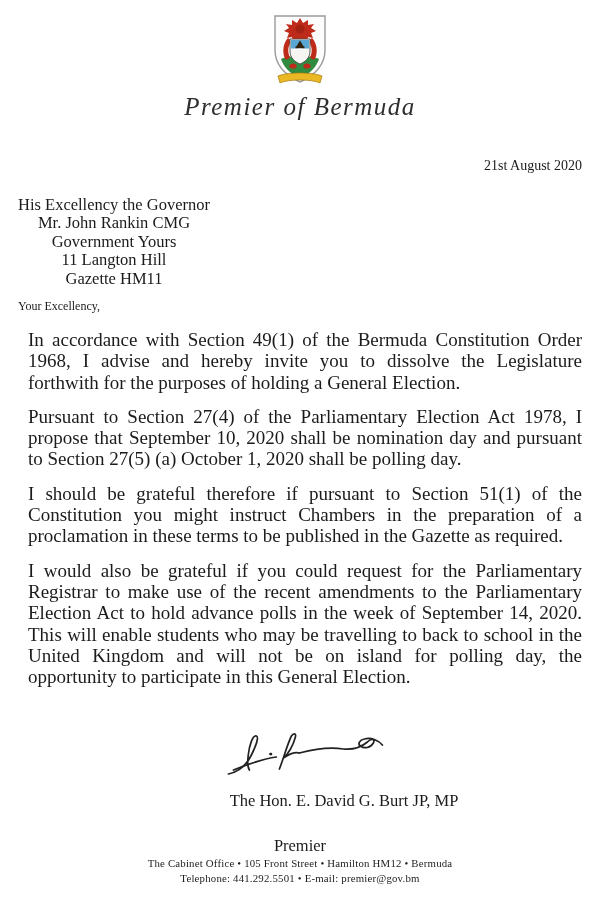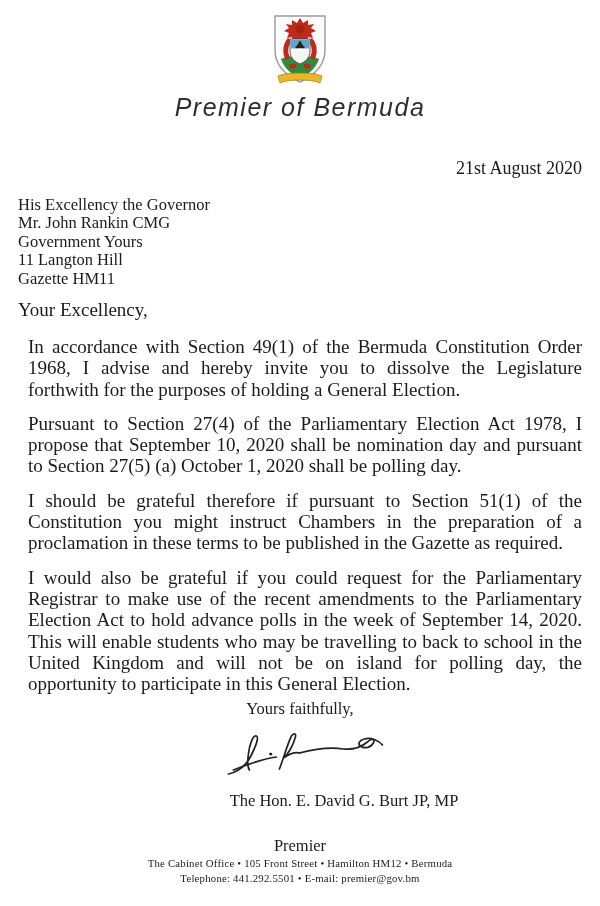--- a/index.html
+++ b/index.html
@@ -4,30 +4,30 @@
 <style>
   html,body{margin:0;padding:0;background:#ffffff;}
   .page{
     position:relative;width:600px;height:906px;background:#ffffff;
     font-family:"Liberation Serif", serif;color:#1b1b1b;overflow:hidden;
   }
   
   .letterhead{position:absolute;top:14px;left:0;width:100%;text-align:center;}
   .crest{display:block;margin:0 auto;}
   .script-title{
-    margin-top:5px;font-family:Liberation Sans, sans-serif;font-style:italic;
+    margin-top:5px;font-family:Liberation Serif, serif;font-style:italic;
     font-size:25px;color:#2e2e2e;letter-spacing:1.5px;
   }
   
-  .date{position:absolute;top:158px;right:18px;font-size:18px;}
+  .date{position:absolute;top:158px;right:18px;font-size:14px;}
   
-  .recipient{position:absolute;top:196px;left:18px;font-size:16.5px;line-height:18.4px;}
+  .recipient{position:absolute;top:196px;left:18px;font-size:16.5px;line-height:18.4px;text-align:center;}
   
   .body-text{position:absolute;top:299px;left:18px;right:18px;}
-  .salutation{font-size:19px;margin:0 0 15px 0;}
+  .salutation{font-size:12px;margin:0 0 15px 0;}
   .para{font-size:19px;line-height:21.3px;text-align:justify;margin:0 0 13px 10px;}
   
   .valediction{position:absolute;top:699px;left:0;width:100%;text-align:center;font-size:16.5px;}
   .signature{position:absolute;top:724px;left:50%;transform:translateX(-48%);}
   .signatory-name{position:absolute;top:791px;left:0;width:100%;text-align:center;font-size:16.5px;padding-left:44px;}
   .signatory-title{position:absolute;top:836px;left:0;width:100%;text-align:center;font-size:16.5px;}
   
   .footer{position:absolute;top:856px;left:0;width:100%;text-align:center;
     font-size:10.8px;line-height:15px;color:#1c1c1c;letter-spacing:.2px;}
 </style>
@@ -74,21 +74,20 @@
   </div>
 
   <div class="body-text">
     <p class="salutation">Your Excellency,</p>
     <p class="para">In accordance with Section 49(1) of the Bermuda Constitution Order 1968, I advise and hereby invite you to dissolve the Legislature forthwith for the purposes of holding a General Election.</p>
     <p class="para">Pursuant to Section 27(4) of the Parliamentary Election Act 1978, I propose that September 10, 2020 shall be nomination day and pursuant to Section 27(5) (a) October 1, 2020 shall be polling day.</p>
     <p class="para">I should be grateful therefore if pursuant to Section 51(1) of the Constitution you might instruct Chambers in the preparation of a proclamation in these terms to be published in the Gazette as required.</p>
     <p class="para">I would also be grateful if you could request for the Parliamentary Registrar to make use of the recent amendments to the Parliamentary Election Act to hold advance polls in the week of September 14, 2020. This will enable students who may be travelling to back to school in the United Kingdom and will not be on island for polling day, the opportunity to participate in this General Election.</p>
   </div>
 
-  <div class="valediction">Yours faithfully,</div>
 
   <svg class="signature" width="170" height="58" viewBox="0 0 170 58" aria-hidden="true">
     <g fill="none" stroke="#222222" stroke-width="1.7" stroke-linecap="round">
       <path d="M10 50 C20 48 28 41 33 31 C37 23 41 13 38 12 C34 11 31 22 30 30 C29 37 29 43 31 46"></path>
       <path d="M15 46 C30 40 44 35 58 33"></path>
       <path d="M52 30 l0.6 0.1" stroke-width="2.6"></path>
       <path d="M61 45 C65 35 69 20 73 12 C75 9 78 9 77 13 C75 21 70 30 65 34 C71 30 77 28 81 29"></path>
       <path d="M81 29 C96 25 113 23 125 25 C135 26 143 23 149 18 C153 14 157 15 155 19 C152 24 146 25 142 22 C139 20 141 16 146 15 C153 13 161 17 164 21"></path>
     </g>
   </svg>

